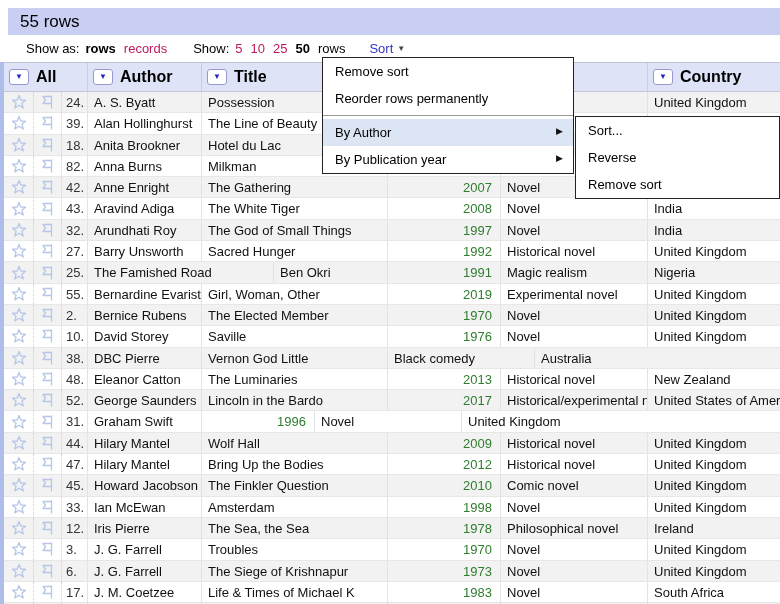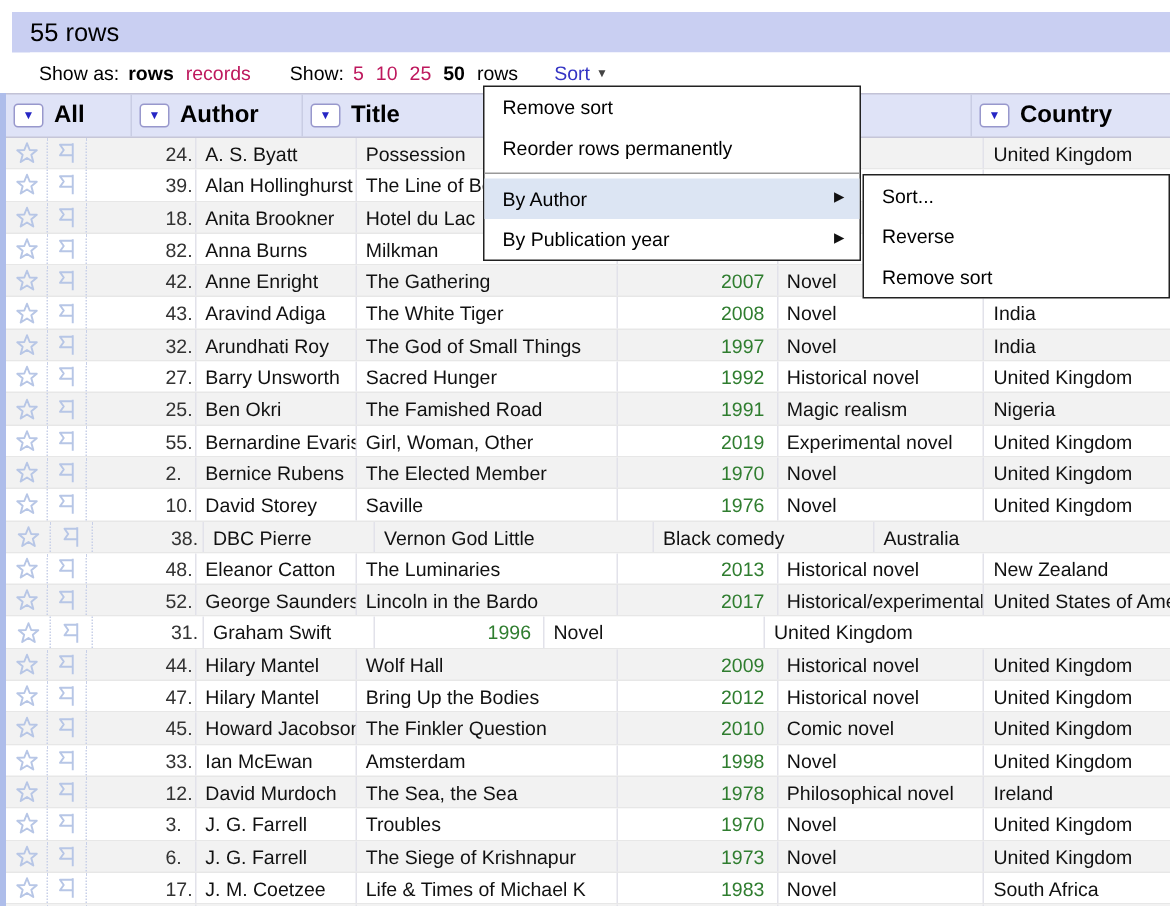--- a/index.html
+++ b/index.html
@@ -35,21 +35,21 @@
   .hcell .ddbtn span { font-size:8px; color:#2626c4; line-height:1; }
   .hcell .hlabel { font-size:16px; font-weight:bold; color:#000; margin-left:7px;
                    white-space:nowrap; }
 
   .row { display:flex; height:21.3px; border-bottom:1px solid #e7e7e7; background:#fff; }
   .row.alt { background:#f2f2f2; }
   .cell { font-size:13px; color:#111; padding:3px 0 0 6px; overflow:hidden;
           white-space:nowrap; border-right:1px solid #e2e2ea; }
   .cell.icon { display:flex; align-items:center; justify-content:center; padding:0;
                border-right:1px dotted #c8d0e8; cursor:pointer; }
-  .c-star{width:30px;} .c-flag{width:28px;} .c-num{width:26px; color:#333; padding-left:4px;margin-left:48px;}
+  .c-star{width:30px;} .c-flag{width:28px;} .c-num{width:26px; color:#333; padding-left:4px;}
   .c-author{width:114px;} .c-title{width:186px;}
   .c-year{width:113px; text-align:right; padding-right:8px; color:#2f7d2f;}
   .c-genre{width:147px;} .c-country{width:132px; border-right:none;}
   .h-all{width:84px;} .h-author{width:114px;} .h-title{width:186px;}
   .h-year{width:113px;} .h-genre{width:147px;} .h-country{width:132px; border-right:none;}
 
   .icon svg { display:block; }
 
   
   .menu { position:absolute; background:#fff; border:1px solid #222; z-index:20;
@@ -271,22 +271,22 @@
             <path d="M8 1.5 L9.8 6 L14.5 6.2 L10.9 9.2 L12.2 14 L8 11.3 L3.8 14 L5.1 9.2 L1.5 6.2 L6.2 6 Z"></path>
           </svg>
         </div>
         <div class="cell icon c-flag">
           <svg width="15" height="16" viewBox="0 0 15 16" fill="none" stroke="#b7c6e6" stroke-width="1.3" stroke-linejoin="round">
             <path d="M11.5 1.5 L11.5 14.5"></path>
             <path d="M11.5 2.5 L3 2.5 L5.5 6 L3 9.5 L11.5 9.5"></path>
           </svg>
         </div>
         <div class="cell c-num">25.</div>
+        <div class="cell c-title">The Famished Road</div>
         <div class="cell c-author">Ben Okri</div>
-        <div class="cell c-title">The Famished Road</div>
         <div class="cell c-year">1991</div>
         <div class="cell c-genre">Magic realism</div>
         <div class="cell c-country">Nigeria</div>
       </div>
       <div class="row">
         <div class="cell icon c-star">
           <svg width="16" height="16" viewBox="0 0 16 16" fill="none" stroke="#b7c6e6" stroke-width="1.3" stroke-linejoin="round">
             <path d="M8 1.5 L9.8 6 L14.5 6.2 L10.9 9.2 L12.2 14 L8 11.3 L3.8 14 L5.1 9.2 L1.5 6.2 L6.2 6 Z"></path>
           </svg>
         </div>
@@ -497,21 +497,21 @@
             <path d="M8 1.5 L9.8 6 L14.5 6.2 L10.9 9.2 L12.2 14 L8 11.3 L3.8 14 L5.1 9.2 L1.5 6.2 L6.2 6 Z"></path>
           </svg>
         </div>
         <div class="cell icon c-flag">
           <svg width="15" height="16" viewBox="0 0 15 16" fill="none" stroke="#b7c6e6" stroke-width="1.3" stroke-linejoin="round">
             <path d="M11.5 1.5 L11.5 14.5"></path>
             <path d="M11.5 2.5 L3 2.5 L5.5 6 L3 9.5 L11.5 9.5"></path>
           </svg>
         </div>
         <div class="cell c-num">12.</div>
-        <div class="cell c-author">David Murdoch</div>
+        <div class="cell c-author">Iris Pierre</div>
         <div class="cell c-title">The Sea, the Sea</div>
         <div class="cell c-year">1978</div>
         <div class="cell c-genre">Philosophical novel</div>
         <div class="cell c-country">Ireland</div>
       </div>
       <div class="row">
         <div class="cell icon c-star">
           <svg width="16" height="16" viewBox="0 0 16 16" fill="none" stroke="#b7c6e6" stroke-width="1.3" stroke-linejoin="round">
             <path d="M8 1.5 L9.8 6 L14.5 6.2 L10.9 9.2 L12.2 14 L8 11.3 L3.8 14 L5.1 9.2 L1.5 6.2 L6.2 6 Z"></path>
           </svg>

